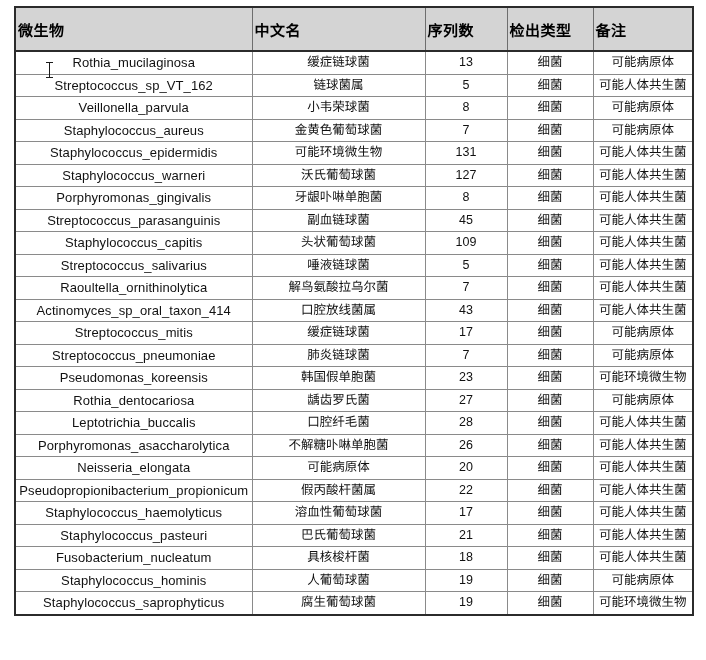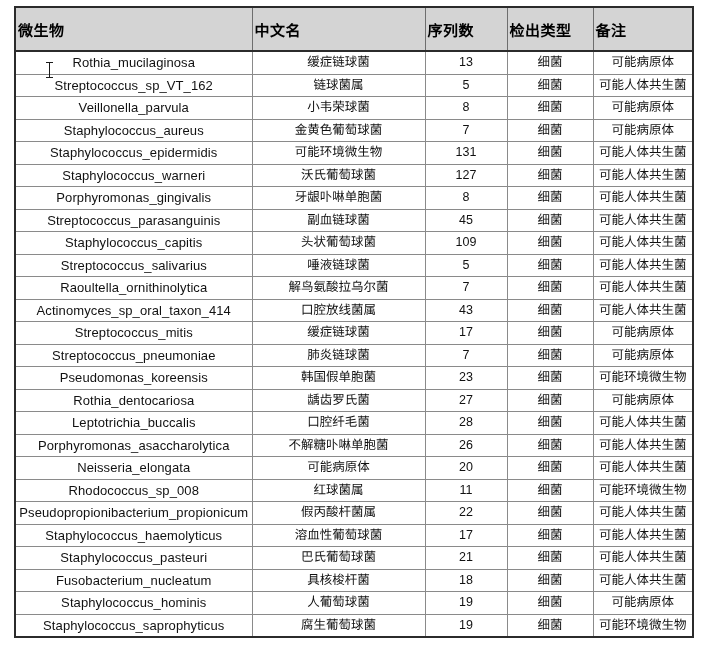--- a/index.html
+++ b/index.html
@@ -282,27 +282,20 @@
             <td class="col-remark">可能人体共生菌</td>
           </tr>
           <tr>
             <td class="col-name">Neisseria_elongata</td>
             <td class="col-cn">可能病原体</td>
             <td class="col-reads">20</td>
             <td class="col-type">细菌</td>
             <td class="col-remark">可能人体共生菌</td>
           </tr>
           <tr>
-            <td class="col-name">Rhodococcus_sp_008</td>
-            <td class="col-cn">红球菌属</td>
-            <td class="col-reads">11</td>
-            <td class="col-type">细菌</td>
-            <td class="col-remark">可能环境微生物</td>
-          </tr>
-          <tr>
             <td class="col-name">Pseudopropionibacterium_propionicum</td>
             <td class="col-cn">假丙酸杆菌属</td>
             <td class="col-reads">22</td>
             <td class="col-type">细菌</td>
             <td class="col-remark">可能人体共生菌</td>
           </tr>
           <tr>
             <td class="col-name">Staphylococcus_haemolyticus</td>
             <td class="col-cn">溶血性葡萄球菌</td>
             <td class="col-reads">17</td>

